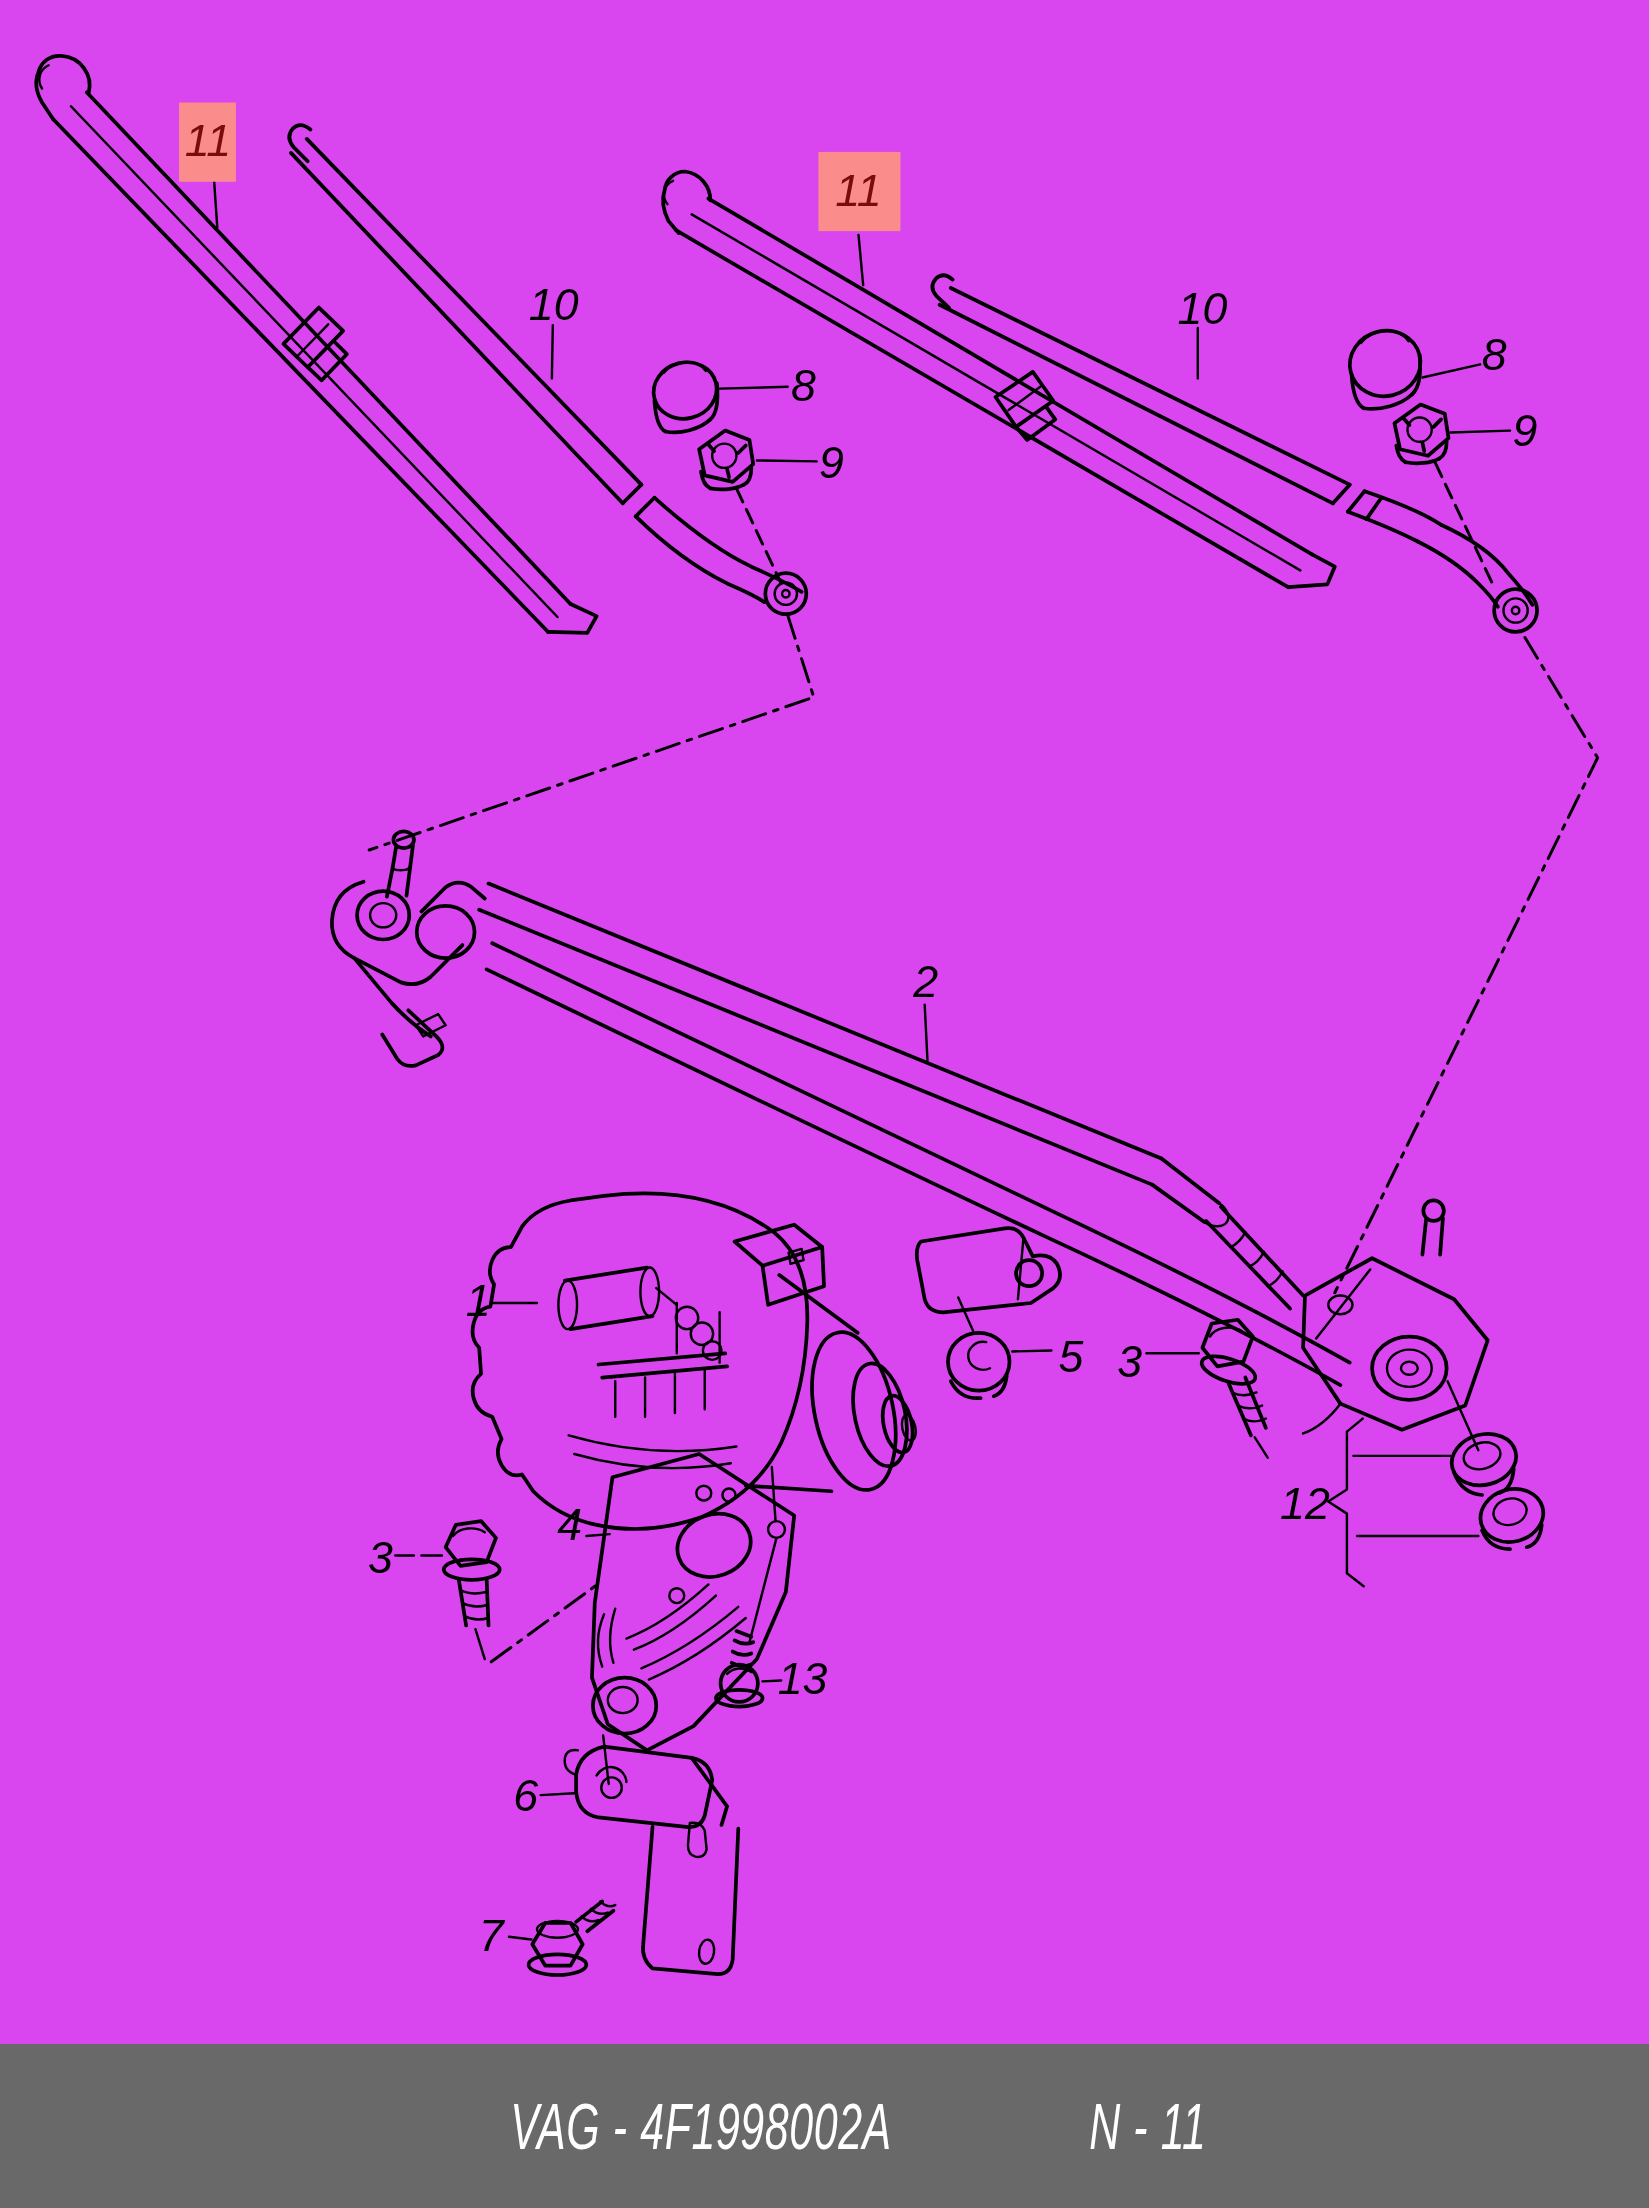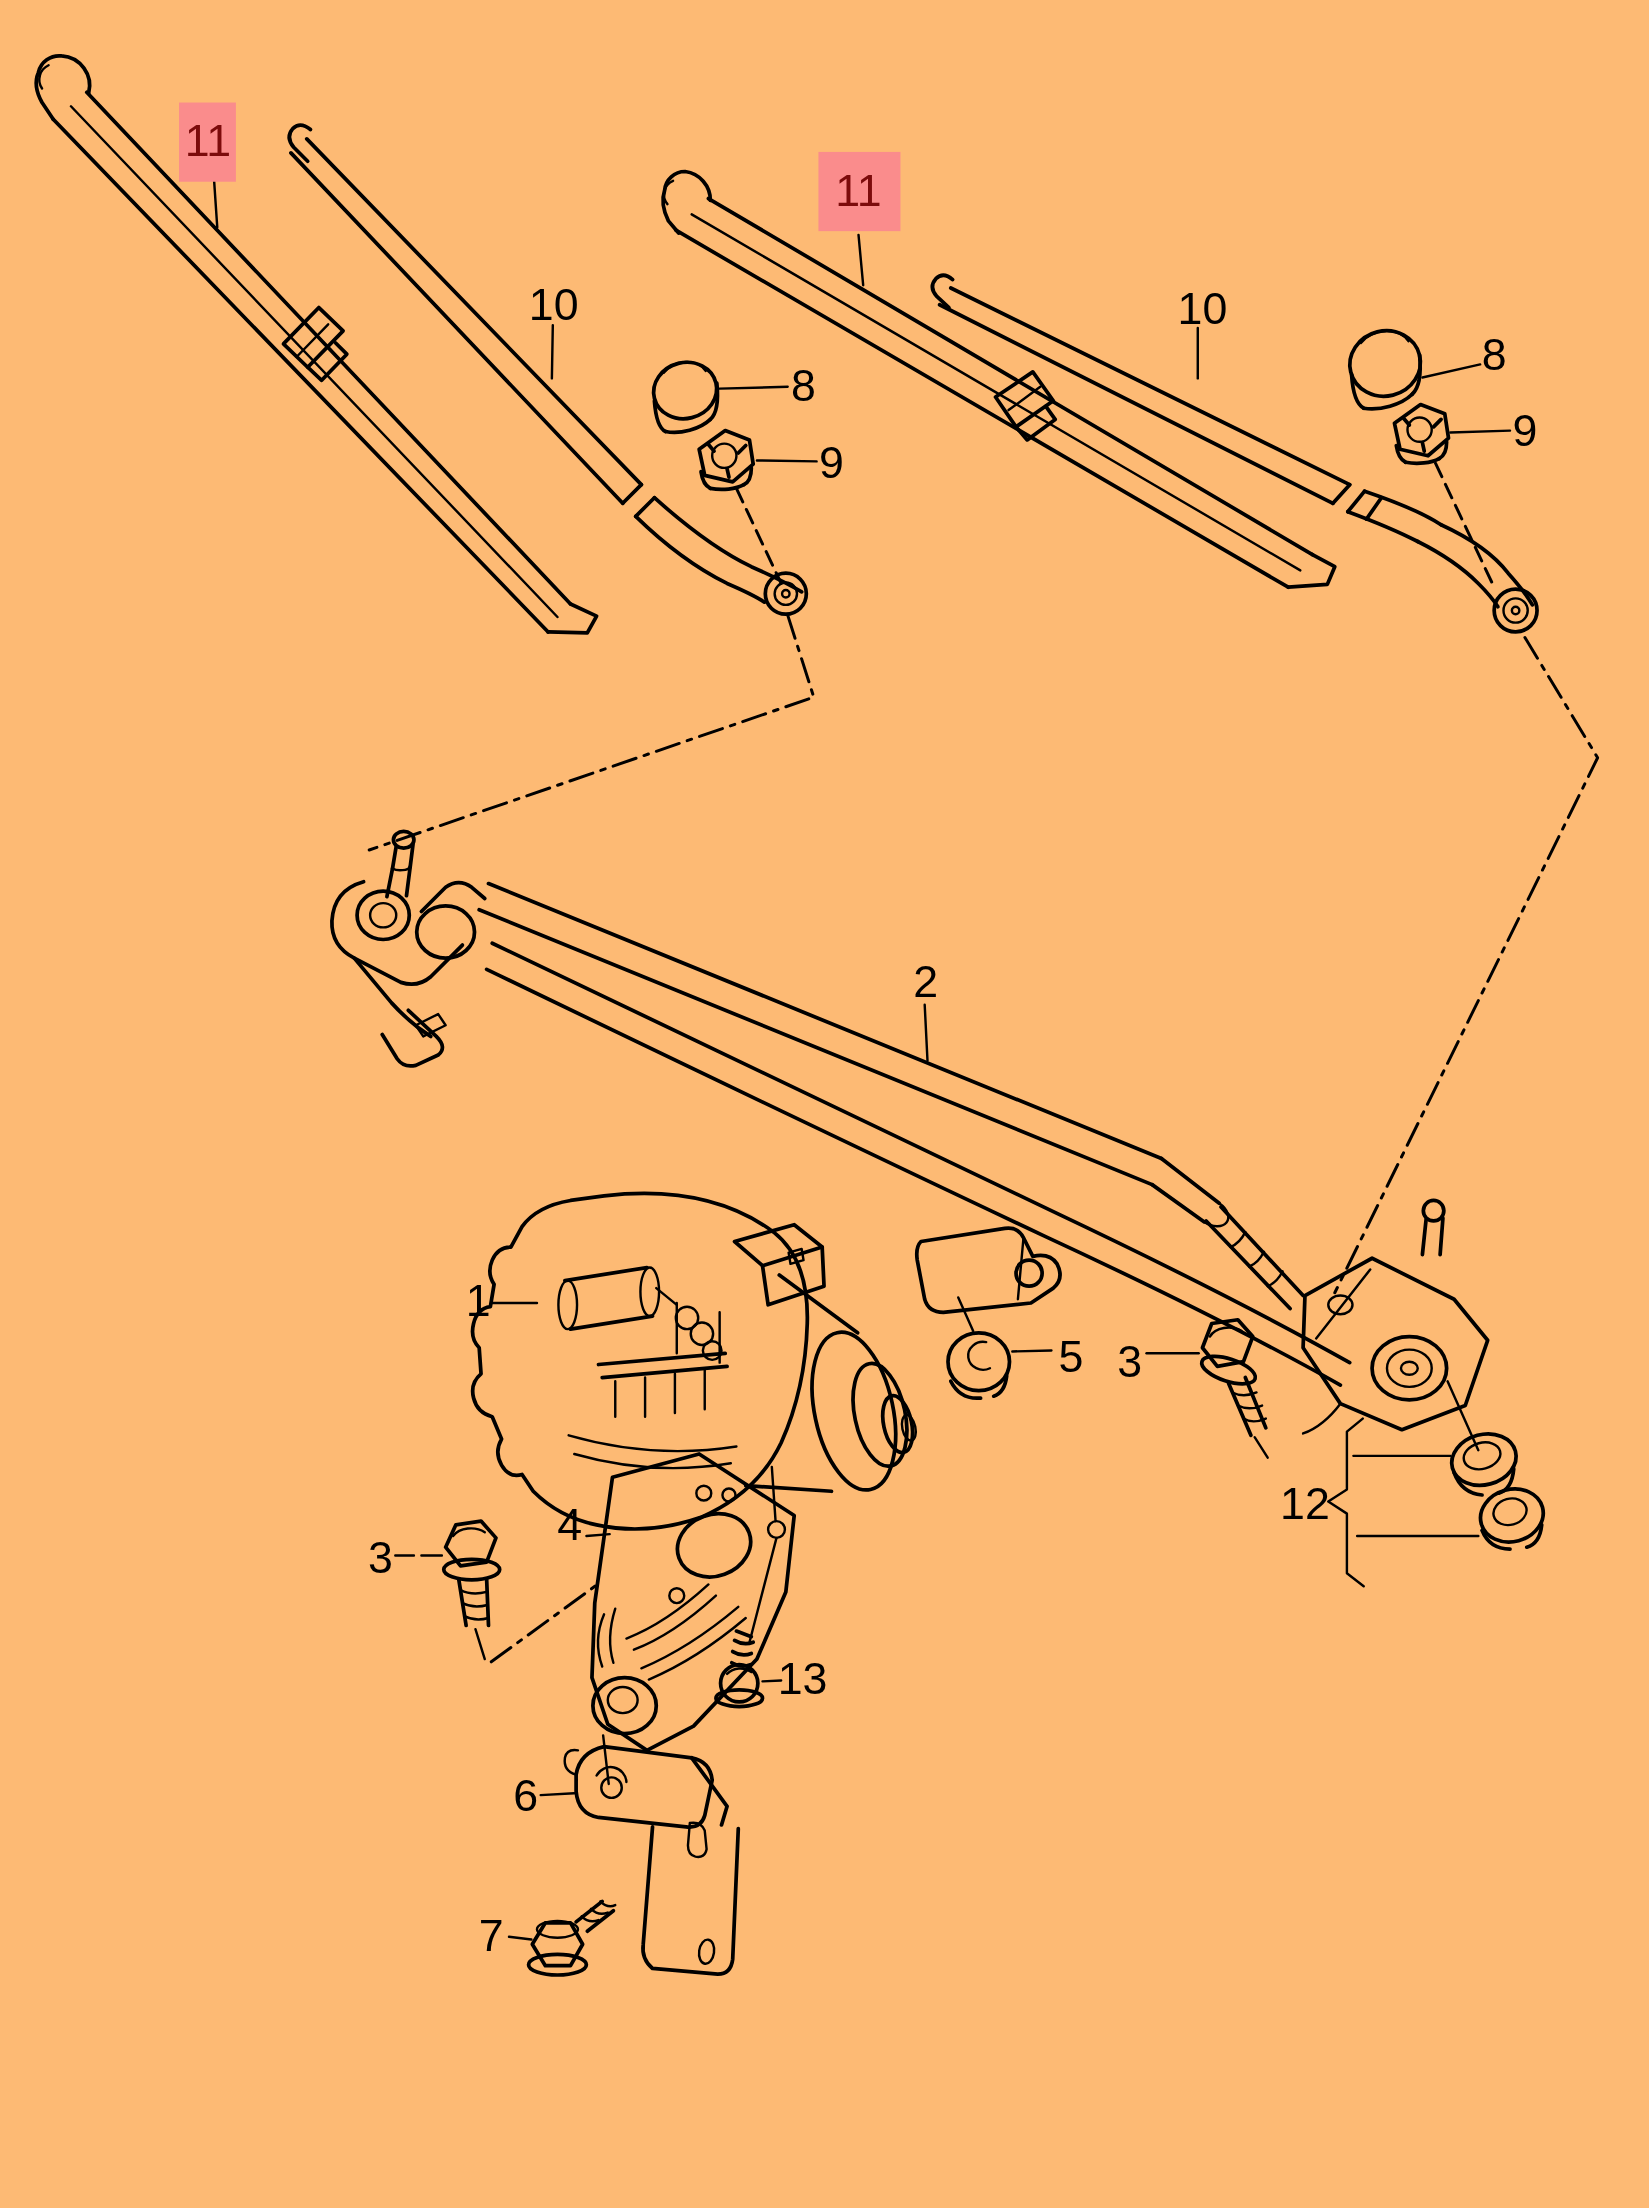--- a/index.html
+++ b/index.html
@@ -1,17 +1,17 @@
 <!DOCTYPE html>
 <html style="font-size:15px"><head>
 <meta charset="utf-8">
 <style>
   html,body{margin:0;padding:0;background:#fff;}
-  #stage{position:relative;width:1649px;height:2208px;background:#fdba74;overflow:hidden;
-         font-family:"Liberation Sans",sans-serif;}
+  #stage{position:relative;width:1649px;height:2208px;background:#d946ef;overflow:hidden;
+         font-family:"Liberation Sans",sans-serif;font-style:italic;}
   #diagram{position:absolute;left:0;top:0;}
   #diagram path, #diagram line, #diagram circle, #diagram ellipse, #diagram polyline{
       stroke:#000;fill:none;stroke-width:4;stroke-linecap:round;stroke-linejoin:round;}
   #diagram .thin{stroke-width:2.6;}
   #diagram .dashdot{stroke-dasharray:26 9 5 9;stroke-width:3.2;}
   #diagram .dash{stroke-dasharray:16 9;stroke-width:3.2;}
   #diagram rect.hl{stroke:none;}
   #diagram text.num{stroke:none;font-family:"Liberation Sans",sans-serif;
       font-size:48px;text-anchor:middle;}
   #footer{position:absolute;left:0;top:2044px;width:1649px;height:164px;
@@ -298,14 +298,18 @@
   <text class="num" x="611" y="1652" fill="#000">4</text>
   <text class="num" x="1149" y="1472" fill="#000">5</text>
   <text class="num" x="1212" y="1477" fill="#000">3</text>
   <text class="num" x="408" y="1688" fill="#000">3</text>
   <text class="num" x="564" y="1943" fill="#000">6</text>
   <text class="num" x="527" y="2093" fill="#000">7</text>
   <text class="num" x="1400" y="1630" fill="#000">12</text>
   <text class="num" x="861" y="1818" fill="#000">13</text>
 </svg>
 
+<div id="footer">
+  <span>VAG - 4F1998002A</span>
+  <span>N - 11</span>
 </div>
+</div>
 
 
 </body></html>

